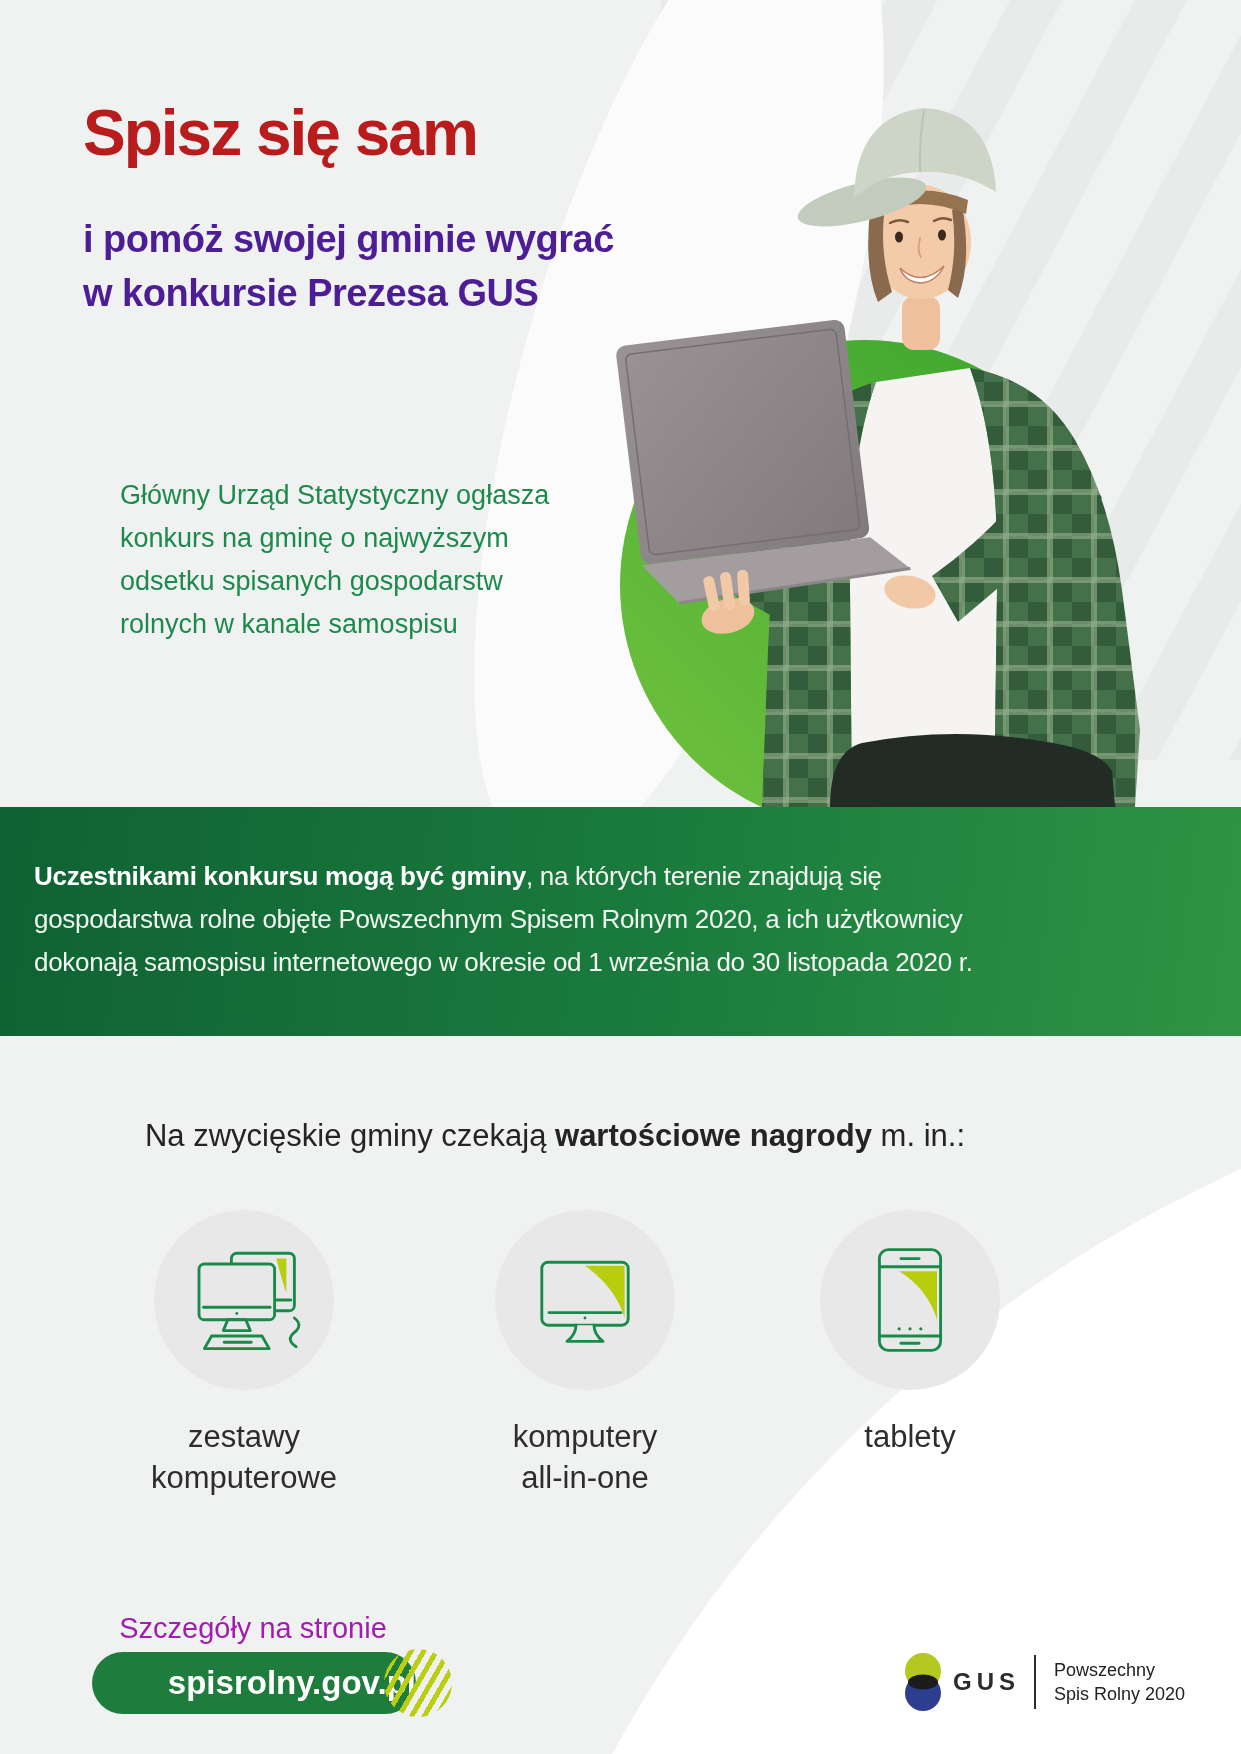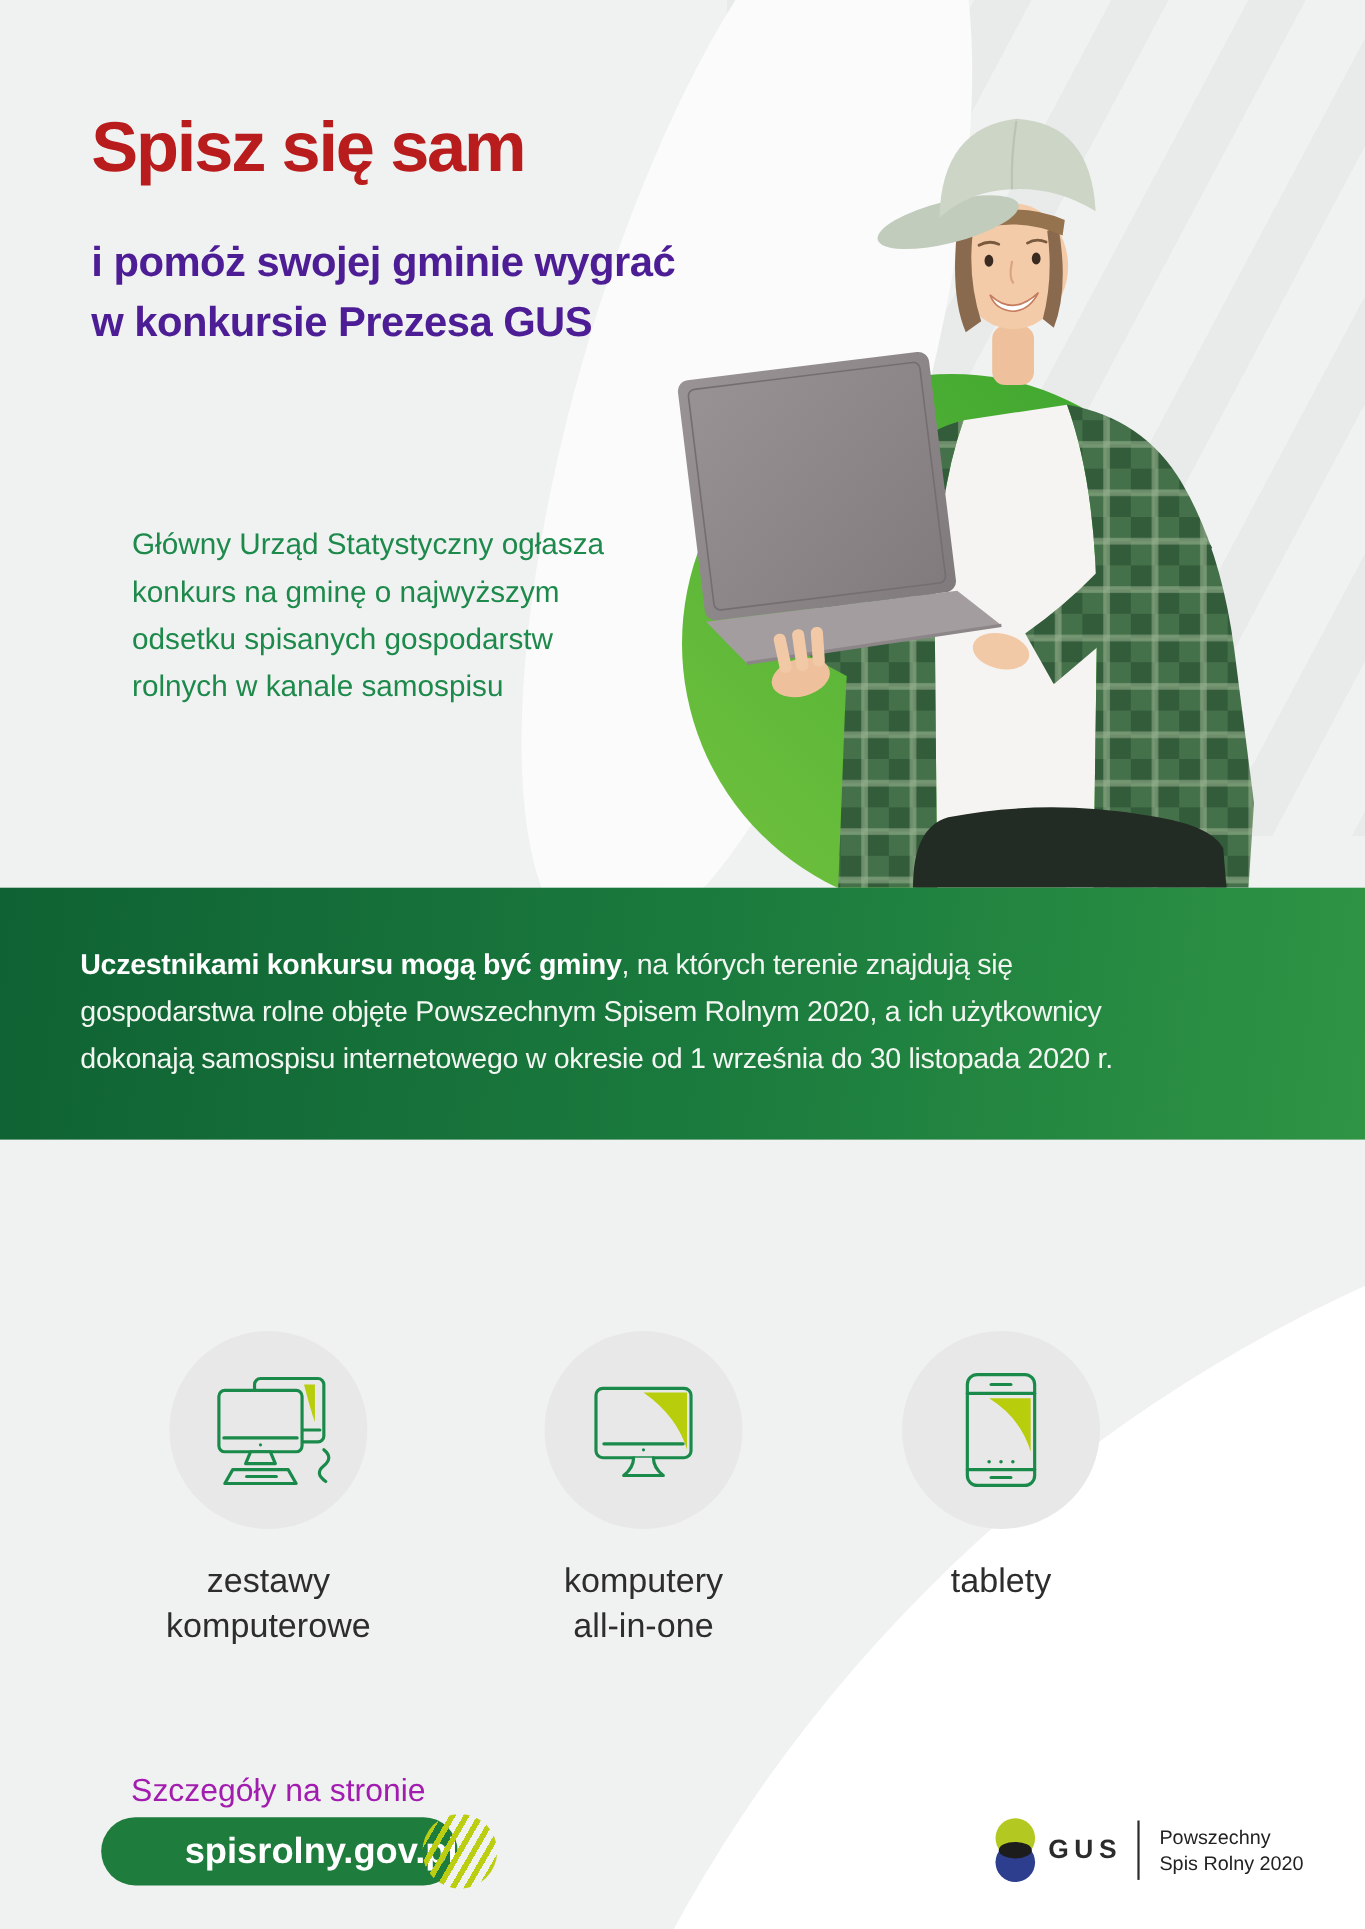--- a/index.html
+++ b/index.html
@@ -25,21 +25,21 @@
   .title { position:absolute; left:83px; top:96px; z-index:3;
     font-size:64px; font-weight:bold; letter-spacing:-2px; color:#b91c1c; }
   .subtitle { position:absolute; left:83px; top:212px; z-index:3;
     font-size:38px; font-weight:bold; letter-spacing:-0.5px; line-height:54px;
     color:#4c1d95; white-space:pre-line; }
   .intro { position:absolute; left:83px; top:474px; z-index:3;
     font-size:27px; line-height:43px; color:#1d8a4c; white-space:pre-line;margin-left:37px; }
 
   .band { position:absolute; left:0; top:807px; width:1241px; height:229px; z-index:2;
     background:linear-gradient(97deg,#0f6233 0%,#1b7c3e 55%,#2f9444 100%);
-    padding:48px 40px 0 73px; color:#f2f6f1; }
+    padding:48px 40px 0 34px; color:#f2f6f1; }
   .band-line { font-size:26px; line-height:43px; letter-spacing:-0.3px; white-space:nowrap; }
   .band-line strong { font-weight:bold; color:#ffffff; }
 
   .prizes-heading { position:absolute; left:0; top:1118px; width:1110px; text-align:center;
     z-index:3; font-size:31px; color:#242424; }
   .prizes-heading .bold { font-weight:bold; }
 
   .prize-item { position:absolute; top:1210px; width:320px; z-index:3; text-align:center; }
   .prize-item.p1 { left:84px; } .prize-item.p2 { left:425px; } .prize-item.p3 { left:750px; }
   .prize-circle { width:180px; height:180px; border-radius:50%; background:#e8e8e8;
@@ -143,20 +143,21 @@
 konkurs na gminę o najwyższym
 odsetku spisanych gospodarstw
 rolnych w kanale samospisu</div>
 
   <div class="band">
     <div class="band-line"><strong>Uczestnikami konkursu mogą być gminy</strong><span>, na których terenie znajdują się</span></div>
     <div class="band-line">gospodarstwa rolne objęte Powszechnym Spisem Rolnym 2020, a ich użytkownicy</div>
     <div class="band-line">dokonają samospisu internetowego w okresie od 1 września do 30 listopada 2020 r.</div>
   </div>
 
+  <div class="prizes-heading"><span>Na zwycięskie gminy czekają </span><span class="bold">wartościowe nagrody</span><span> m. in.:</span></div>
 
   <div class="prize-item p1">
     <div class="prize-circle">
       <svg width="126" height="126" viewBox="0 0 140 140" fill="none" stroke="#1a8a4b" stroke-width="3.2" stroke-linecap="round" stroke-linejoin="round">
         <rect x="56" y="18" width="70" height="64" rx="6"></rect>
         <path d="M106 24 Q112 48 117 62 L117 24 Z" fill="#b8cd0c" stroke="none"></path>
         <line x1="60" y1="70" x2="122" y2="70"></line>
         <rect x="20" y="30" width="84" height="62" rx="6" fill="#e8e8e8"></rect>
         <line x1="25" y1="78" x2="99" y2="78"></line>
         <circle cx="62" cy="85" r="1.6" fill="#1a8a4b" stroke="none"></circle>

